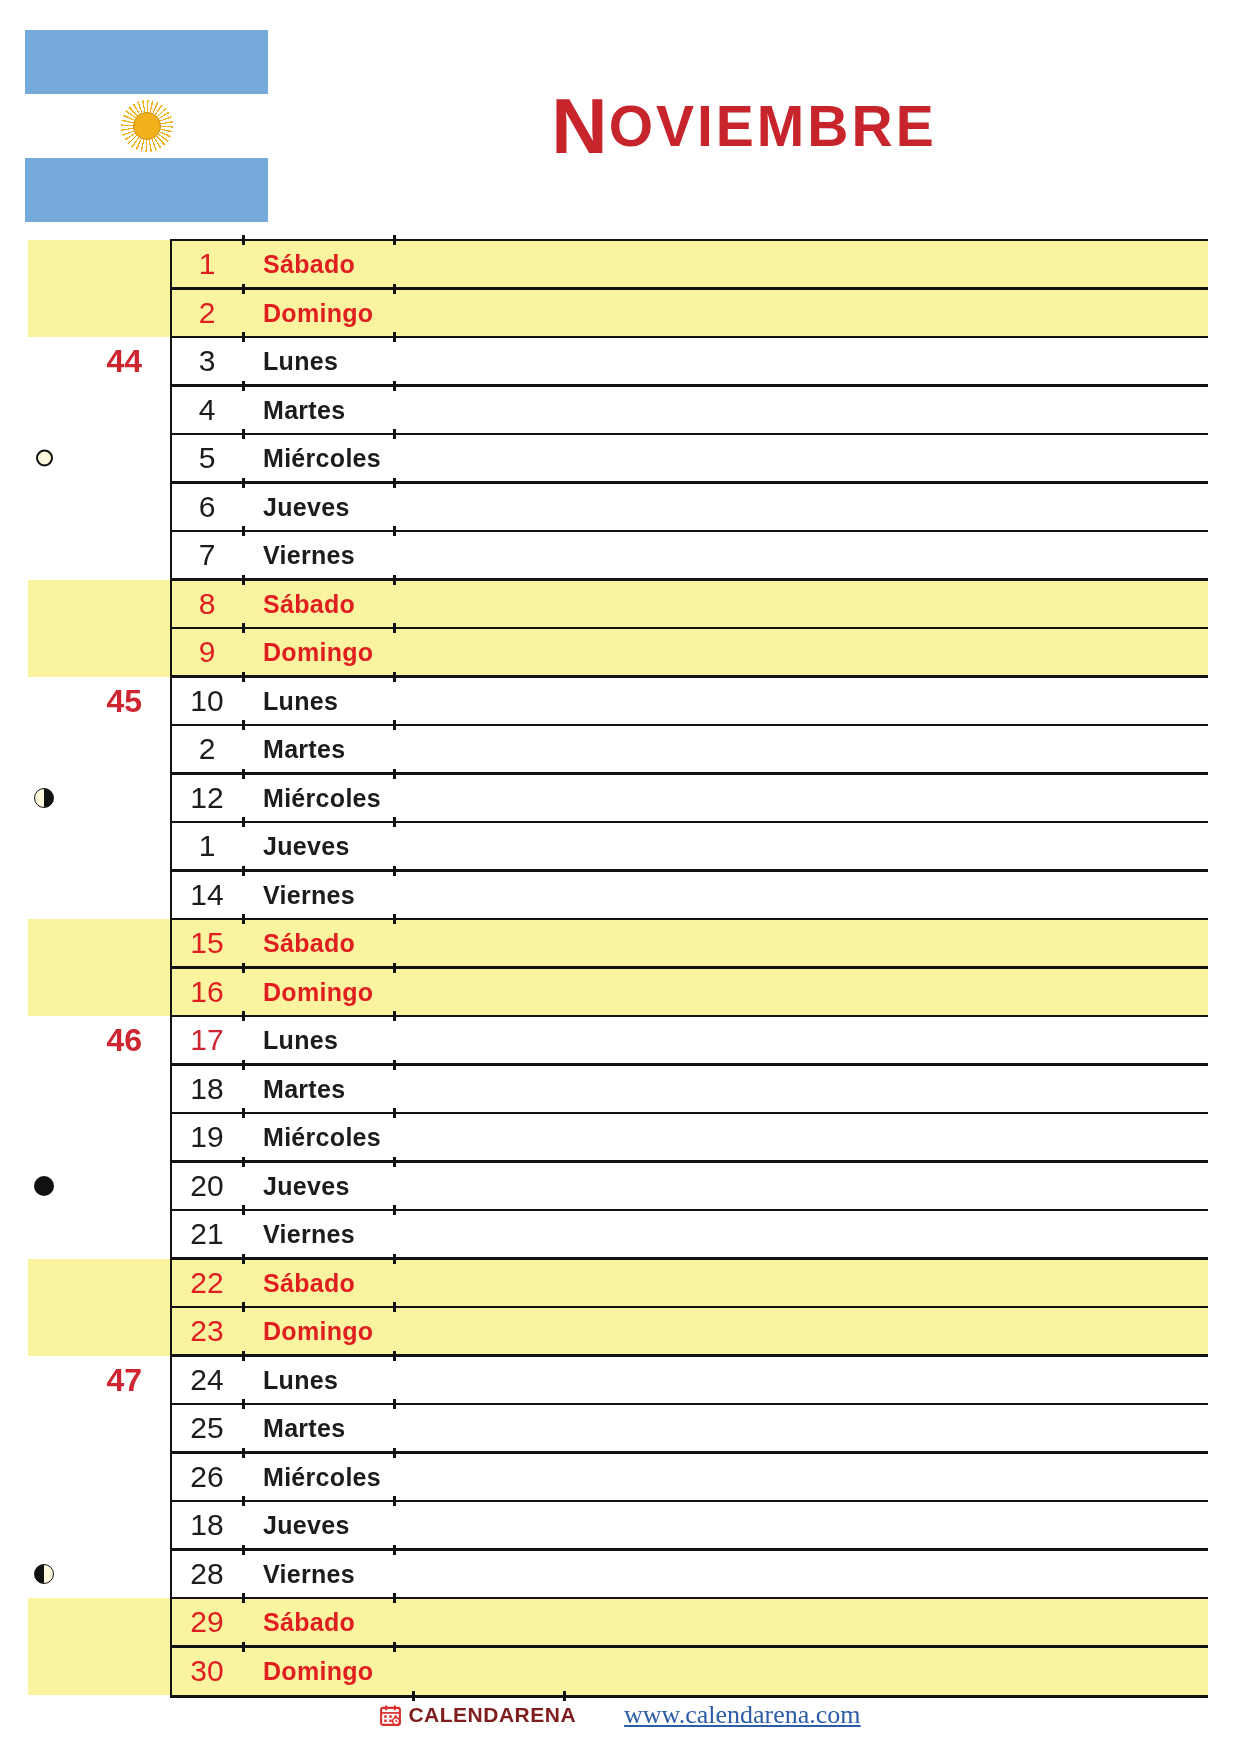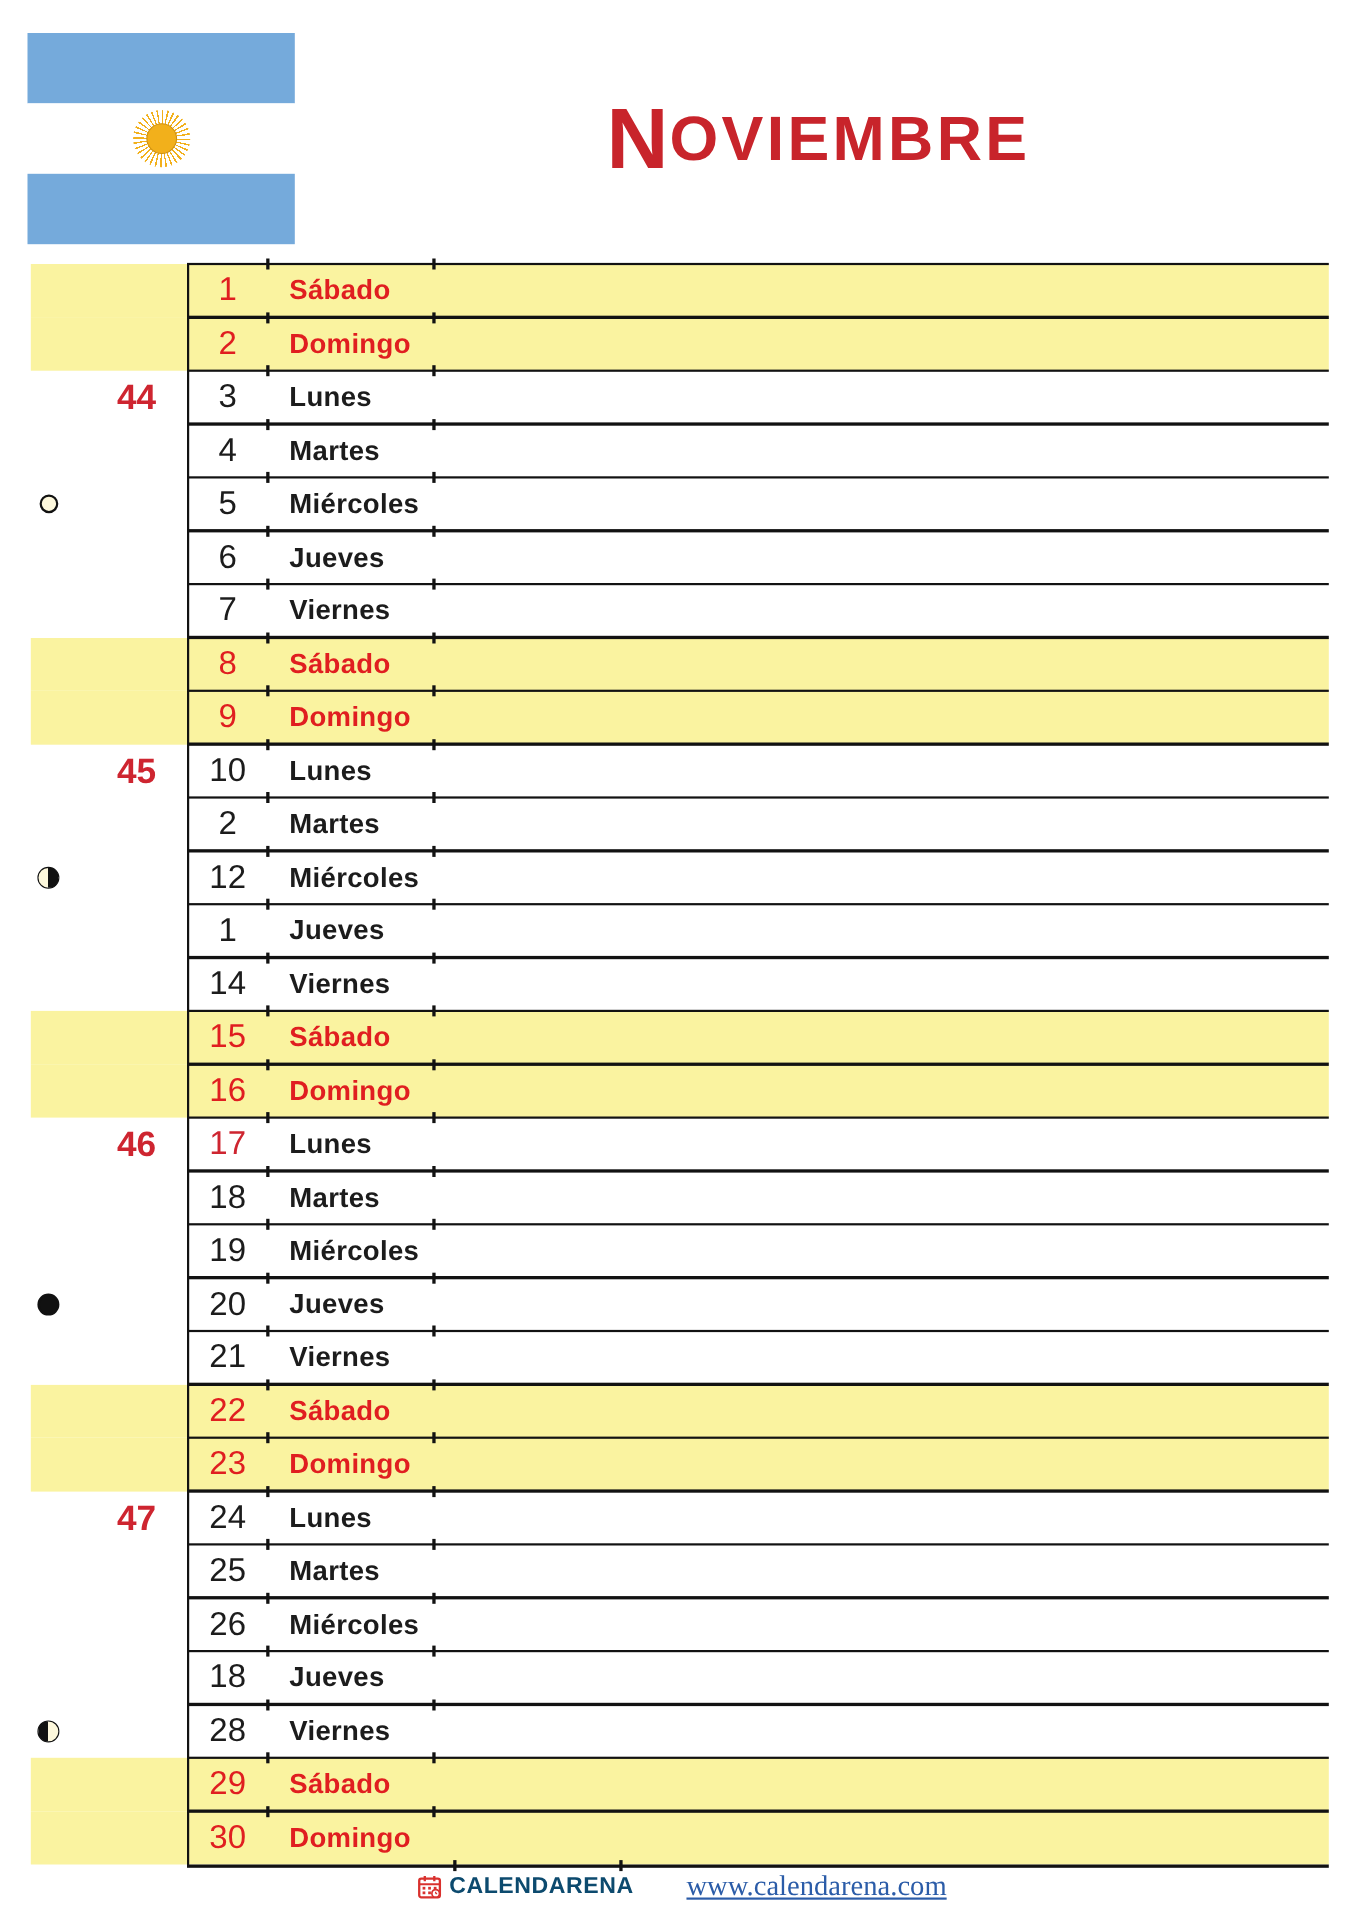--- a/index.html
+++ b/index.html
@@ -43,21 +43,21 @@
   
   .moon{position:absolute;left:34px;top:50%;transform:translateY(-50%);width:20px;height:20px;
         border-radius:50%;border:2.2px solid #111;z-index:2;box-sizing:border-box;}
   .full-moon{width:17px;height:17px;left:36px;background:var(--moon-cream);border-width:2.4px;}
   .last-quarter-moon{background:linear-gradient(90deg,var(--moon-cream) 50%,#111 50%);border-width:1.5px;}
   .new-moon{background:#111;}
   .first-quarter-moon{background:linear-gradient(90deg,#111 50%,var(--moon-cream) 50%);border-width:1.5px;}
   
   .footer{position:absolute;left:0;right:0;top:1700px;display:flex;align-items:center;justify-content:center;gap:48px;}
   .brand{display:flex;align-items:center;gap:6px;}
-  .brand-name{font-size:21px;font-weight:bold;letter-spacing:0.5px;color:#0c4a6e;}
+  .brand-name{font-size:21px;font-weight:bold;letter-spacing:0.5px;color:#7f1d1d;}
   .site-link{font-family:"Liberation Serif",serif;font-size:26px;color:var(--link-color);}
 </style>
 </head>
 <body style="--flag-blue: #75AADB; --flag-sun: #F2B01B; --title-color: #C8242B; --weekend-bg: #FAF3A0; --weekend-text: #E01E20; --week-number: #CE2530; --holiday-text: #DF2D2F; --text: #1C1C1C; --line: #121212; --moon-cream: #FDF8DC; --link-color: #2B5CA8;">
 
 <div class="flag">
   <div class="stripe blue"></div>
   <div class="stripe white"></div>
   <div class="stripe blue"></div>
   <div class="sun">

